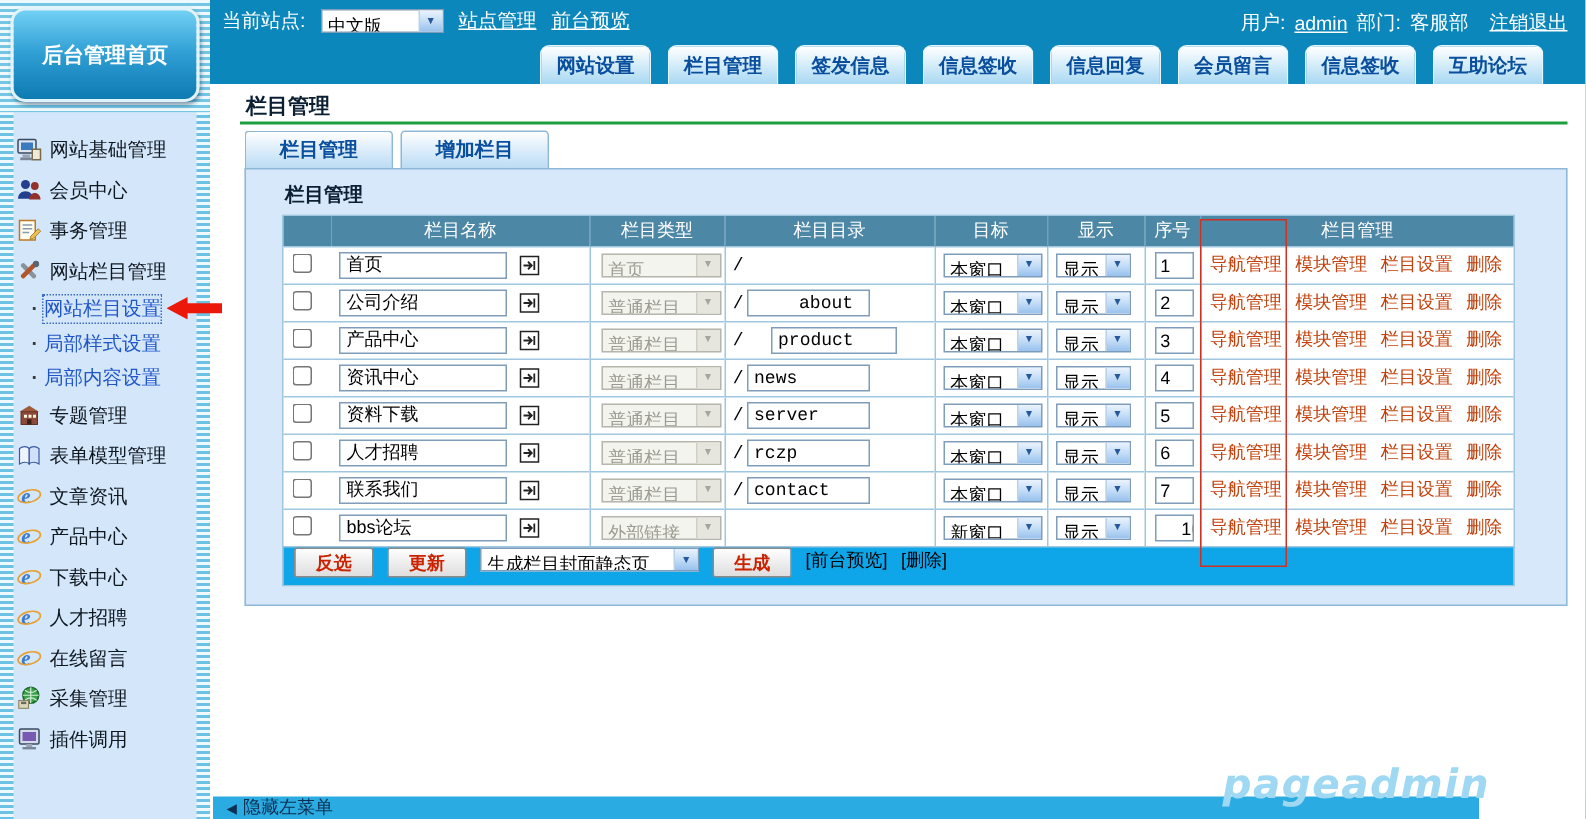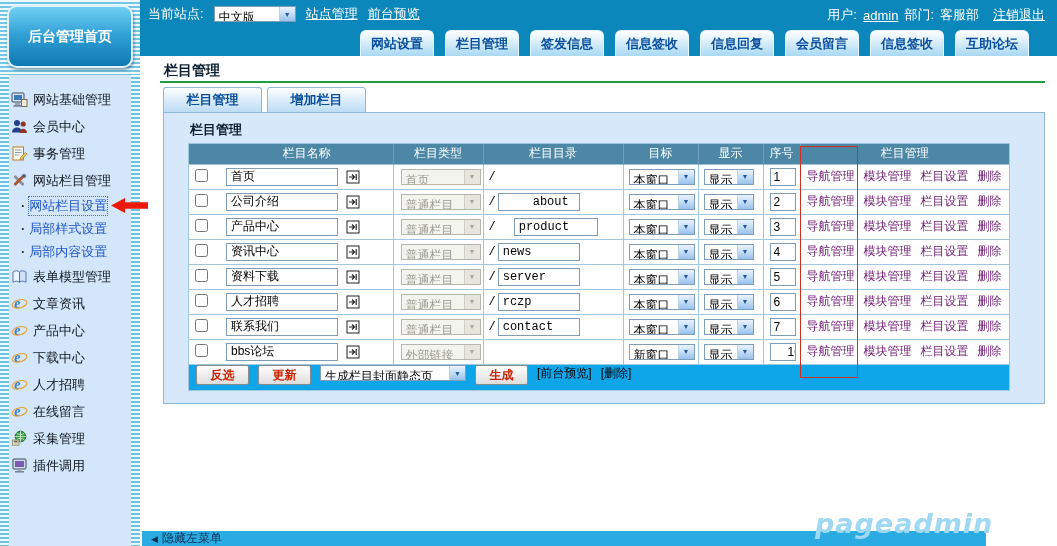--- a/index.html
+++ b/index.html
@@ -66,21 +66,21 @@
   table.cols th { height:20px; background:#4d87a6; color:#fff; font-weight:normal; font-size:12px; border-right:1px solid #6fa0bd; }
   table.cols th.nr { border-right:none; }
   table.cols td { height:25px; border-top:1px solid #9fc8e0; vertical-align:middle; padding:0; }
   td.vr { border-right:1px solid #9fc8e0; }
   .cellflex { display:flex; align-items:center; }
   .tin { height:18px; border:1px solid #7f9db9; font-size:12px; padding:0 0 0 4px; font-family:inherit; background:#fff; color:#000;}
   .mono { font-family:"Liberation Mono","DejaVu Sans Mono",monospace; }
   .rowicon { margin-left:8px; width:14px; height:14px; display:inline-block; }
   .rowicon svg { display:block; }
   .mlinks { display:flex; gap:9px; padding-left:6px; }
-  .mlink { color:#701a75; cursor:pointer; white-space:nowrap; }
+  .mlink { color:#c2410c; cursor:pointer; white-space:nowrap; }
   
   .tfoot { border-top:1px solid #9fc8e0; background:#0ea5e9; height:26px; display:flex; align-items:flex-start; gap:9px; padding-left:7px; font-size:12px; }
   .fbtn { height:20px; width:53px; background:linear-gradient(180deg,#fefefe,#dedede);
     border:1px solid #8a8a8a; border-radius:2px; color:#cc2200; font-weight:bold; font-size:12px;
     display:flex; align-items:center; justify-content:center; cursor:pointer; }
   .fnote { color:#000; }
   
   .redbox { position:absolute; left:660px; top:90px; width:58px; height:232px; border:1px solid #d03022; z-index:8; pointer-events:none; }
   .watermark { position:absolute; left:815px; top:508px; z-index:30; font-size:27px; font-weight:bold; font-style:italic;
     color:#9ed8f2; letter-spacing:1px; pointer-events:none; font-family:"DejaVu Sans",sans-serif; }
@@ -179,20 +179,33 @@
           <span class="dot">·</span>
           <span class="lbl">局部样式设置</span>
         </div>
         <div class="ms">
           <span class="dot">·</span>
           <span class="lbl">局部内容设置</span>
         </div>
         <div class="mi">
           <span class="icon">
             <svg viewBox="0 0 17 17">
+              <path d="M2 6.5l6.5-4 6.5 4z" fill="#a05a3a"></path>
+              <rect x="3" y="6.5" width="11" height="8.5" fill="#8c4a3a" stroke="#5a2a1a" stroke-width="0.6"></rect>
+              <rect x="5" y="8.5" width="2" height="2" fill="#fff8e0"></rect>
+              <rect x="8" y="8.5" width="2" height="2" fill="#fff8e0"></rect>
+              <rect x="11" y="8.5" width="2" height="2" fill="#fff8e0"></rect>
+              <rect x="7" y="11.5" width="3" height="3.5" fill="#3a2218"></rect>
+            </svg>
+          </span>
+          <span class="lbl">专题管理</span>
+        </div>
+        <div class="mi">
+          <span class="icon">
+            <svg viewBox="0 0 17 17">
               <path d="M2 4c2.2-1.6 5-1.6 6.5 0v10.2C7 12.8 4.2 12.8 2 14.3z" fill="#eef4fe" stroke="#3a5aa0" stroke-width="0.8"></path>
               <path d="M15 4c-2.2-1.6-5-1.6-6.5 0v10.2c1.5-1.4 4.3-1.4 6.5 .1z" fill="#cfe0f8" stroke="#3a5aa0" stroke-width="0.8"></path>
             </svg>
           </span>
           <span class="lbl">表单模型管理</span>
         </div>
         <div class="mi">
           <span class="icon">
             <svg viewBox="0 0 17 17">
               <text x="3.2" y="13" font-size="14" font-style="italic" font-weight="bold" fill="#3a7ad0" font-family="serif">e</text>

